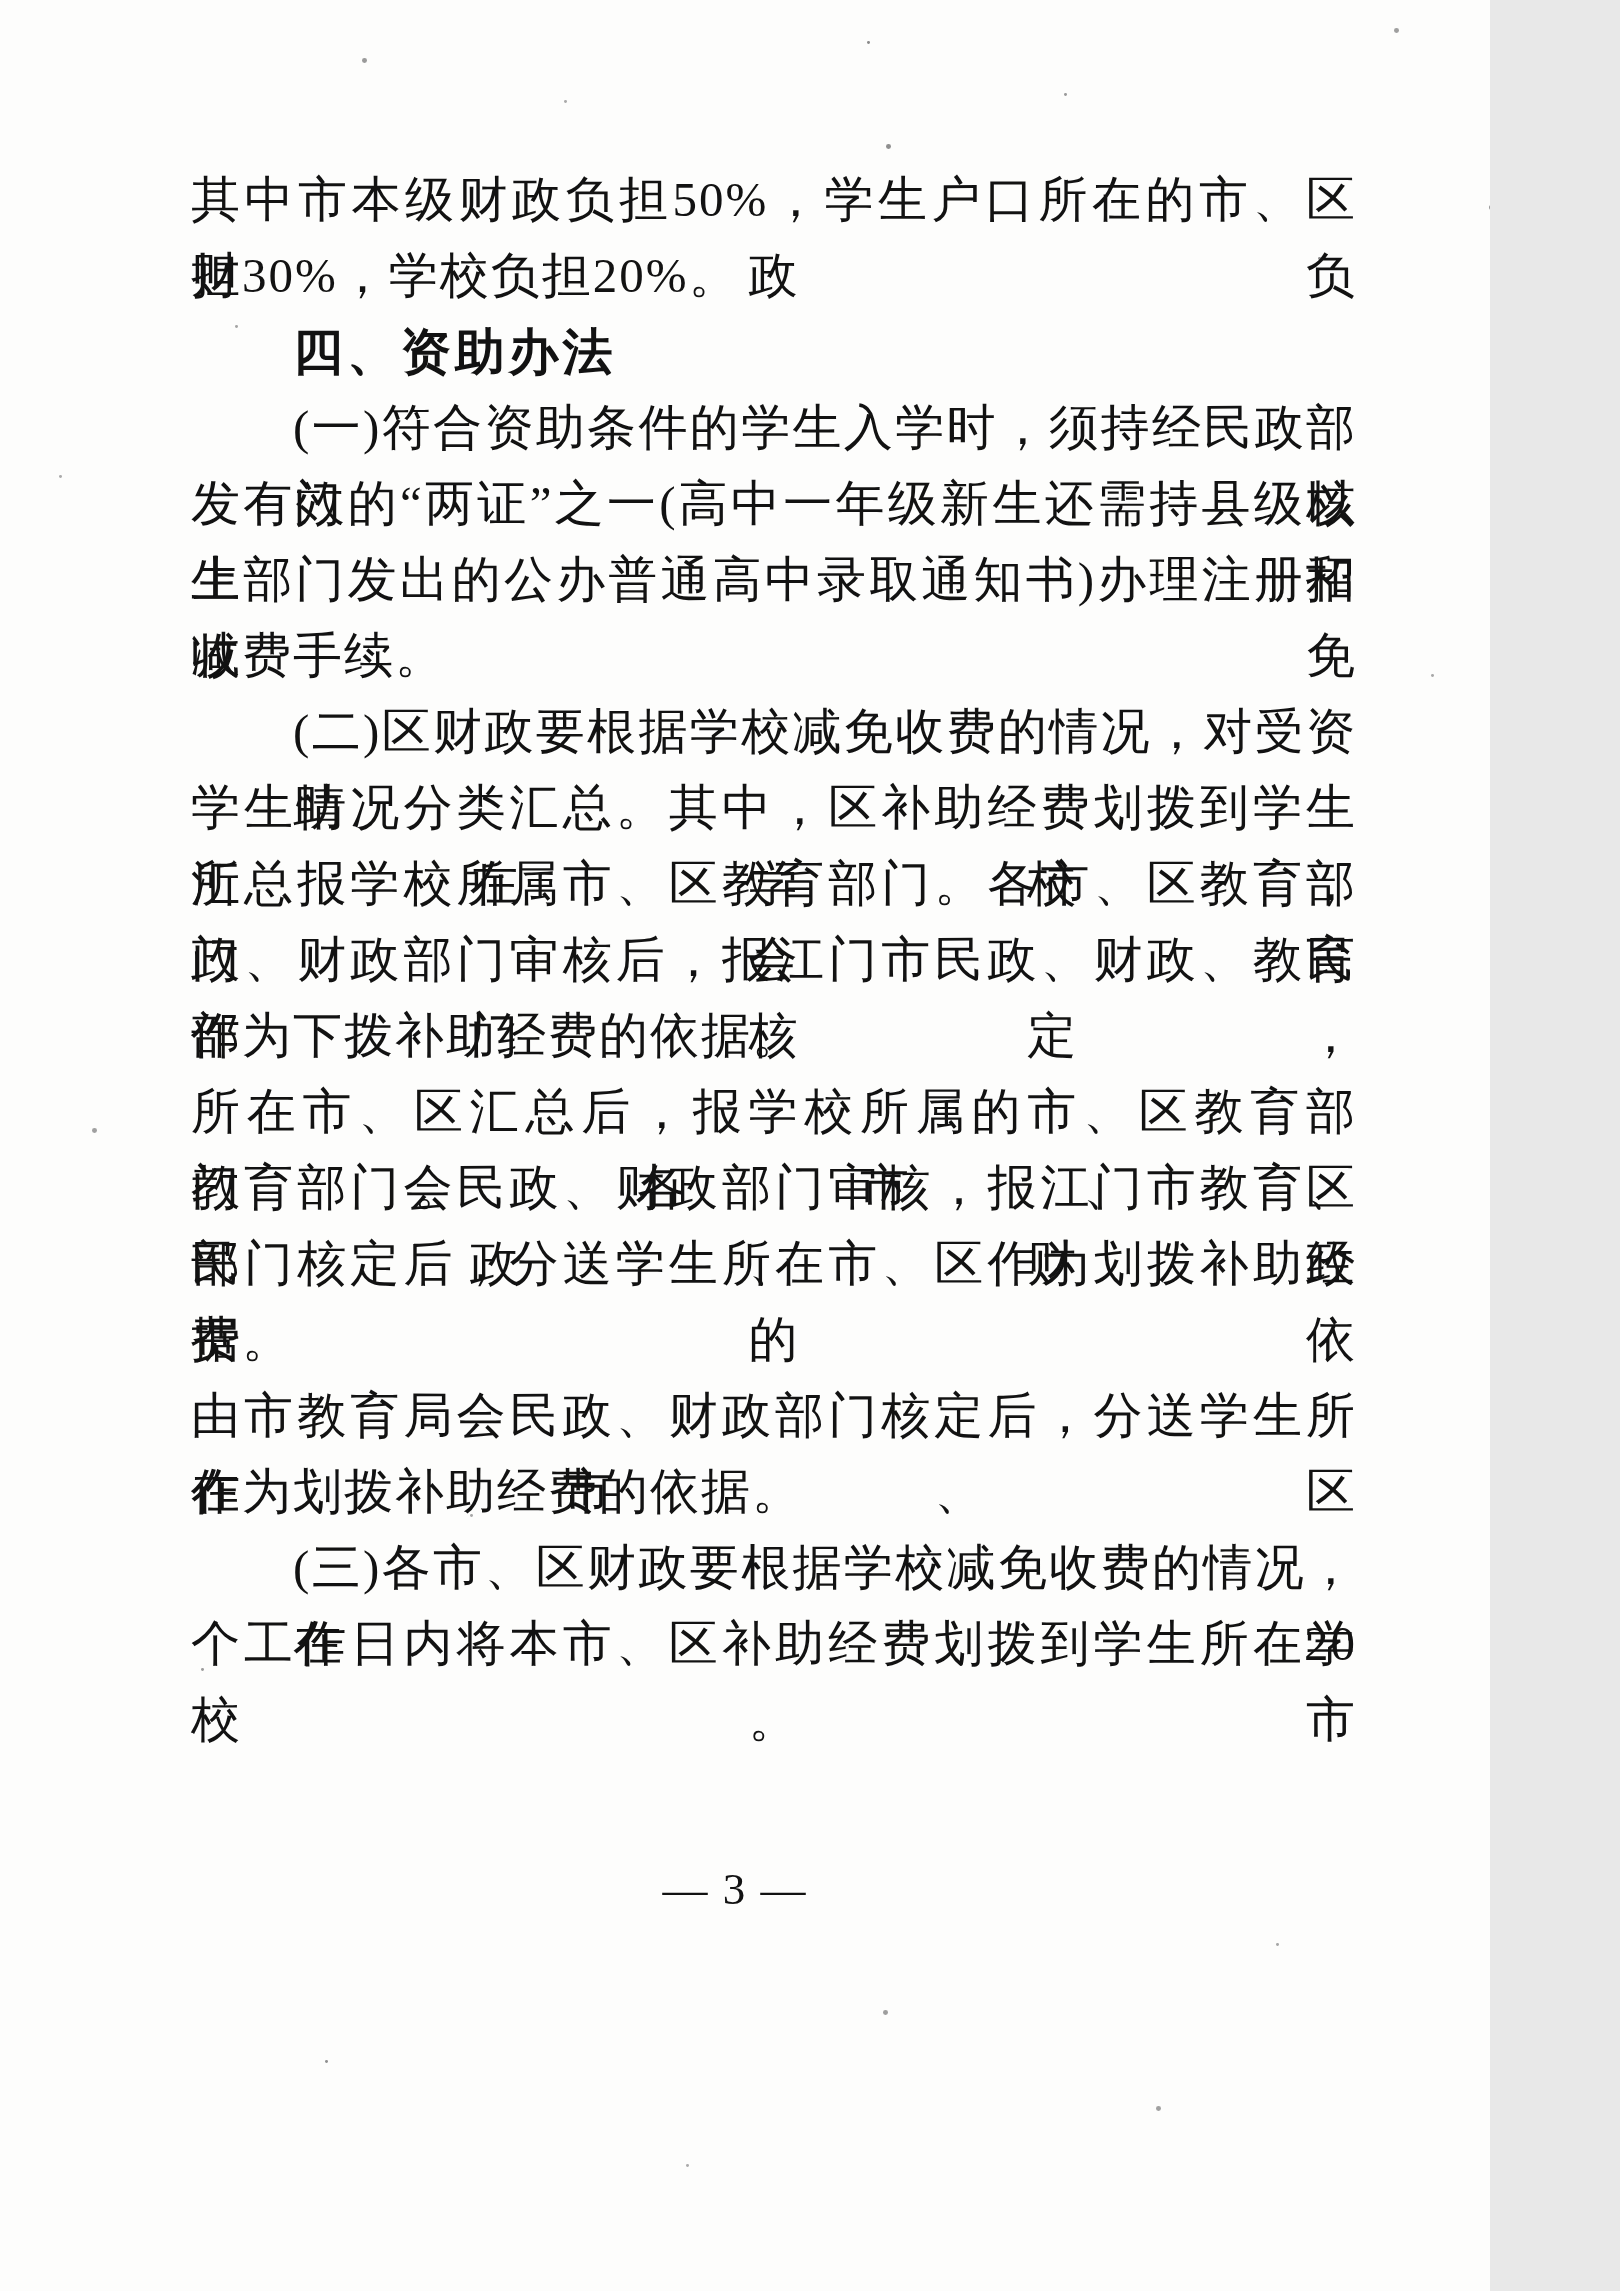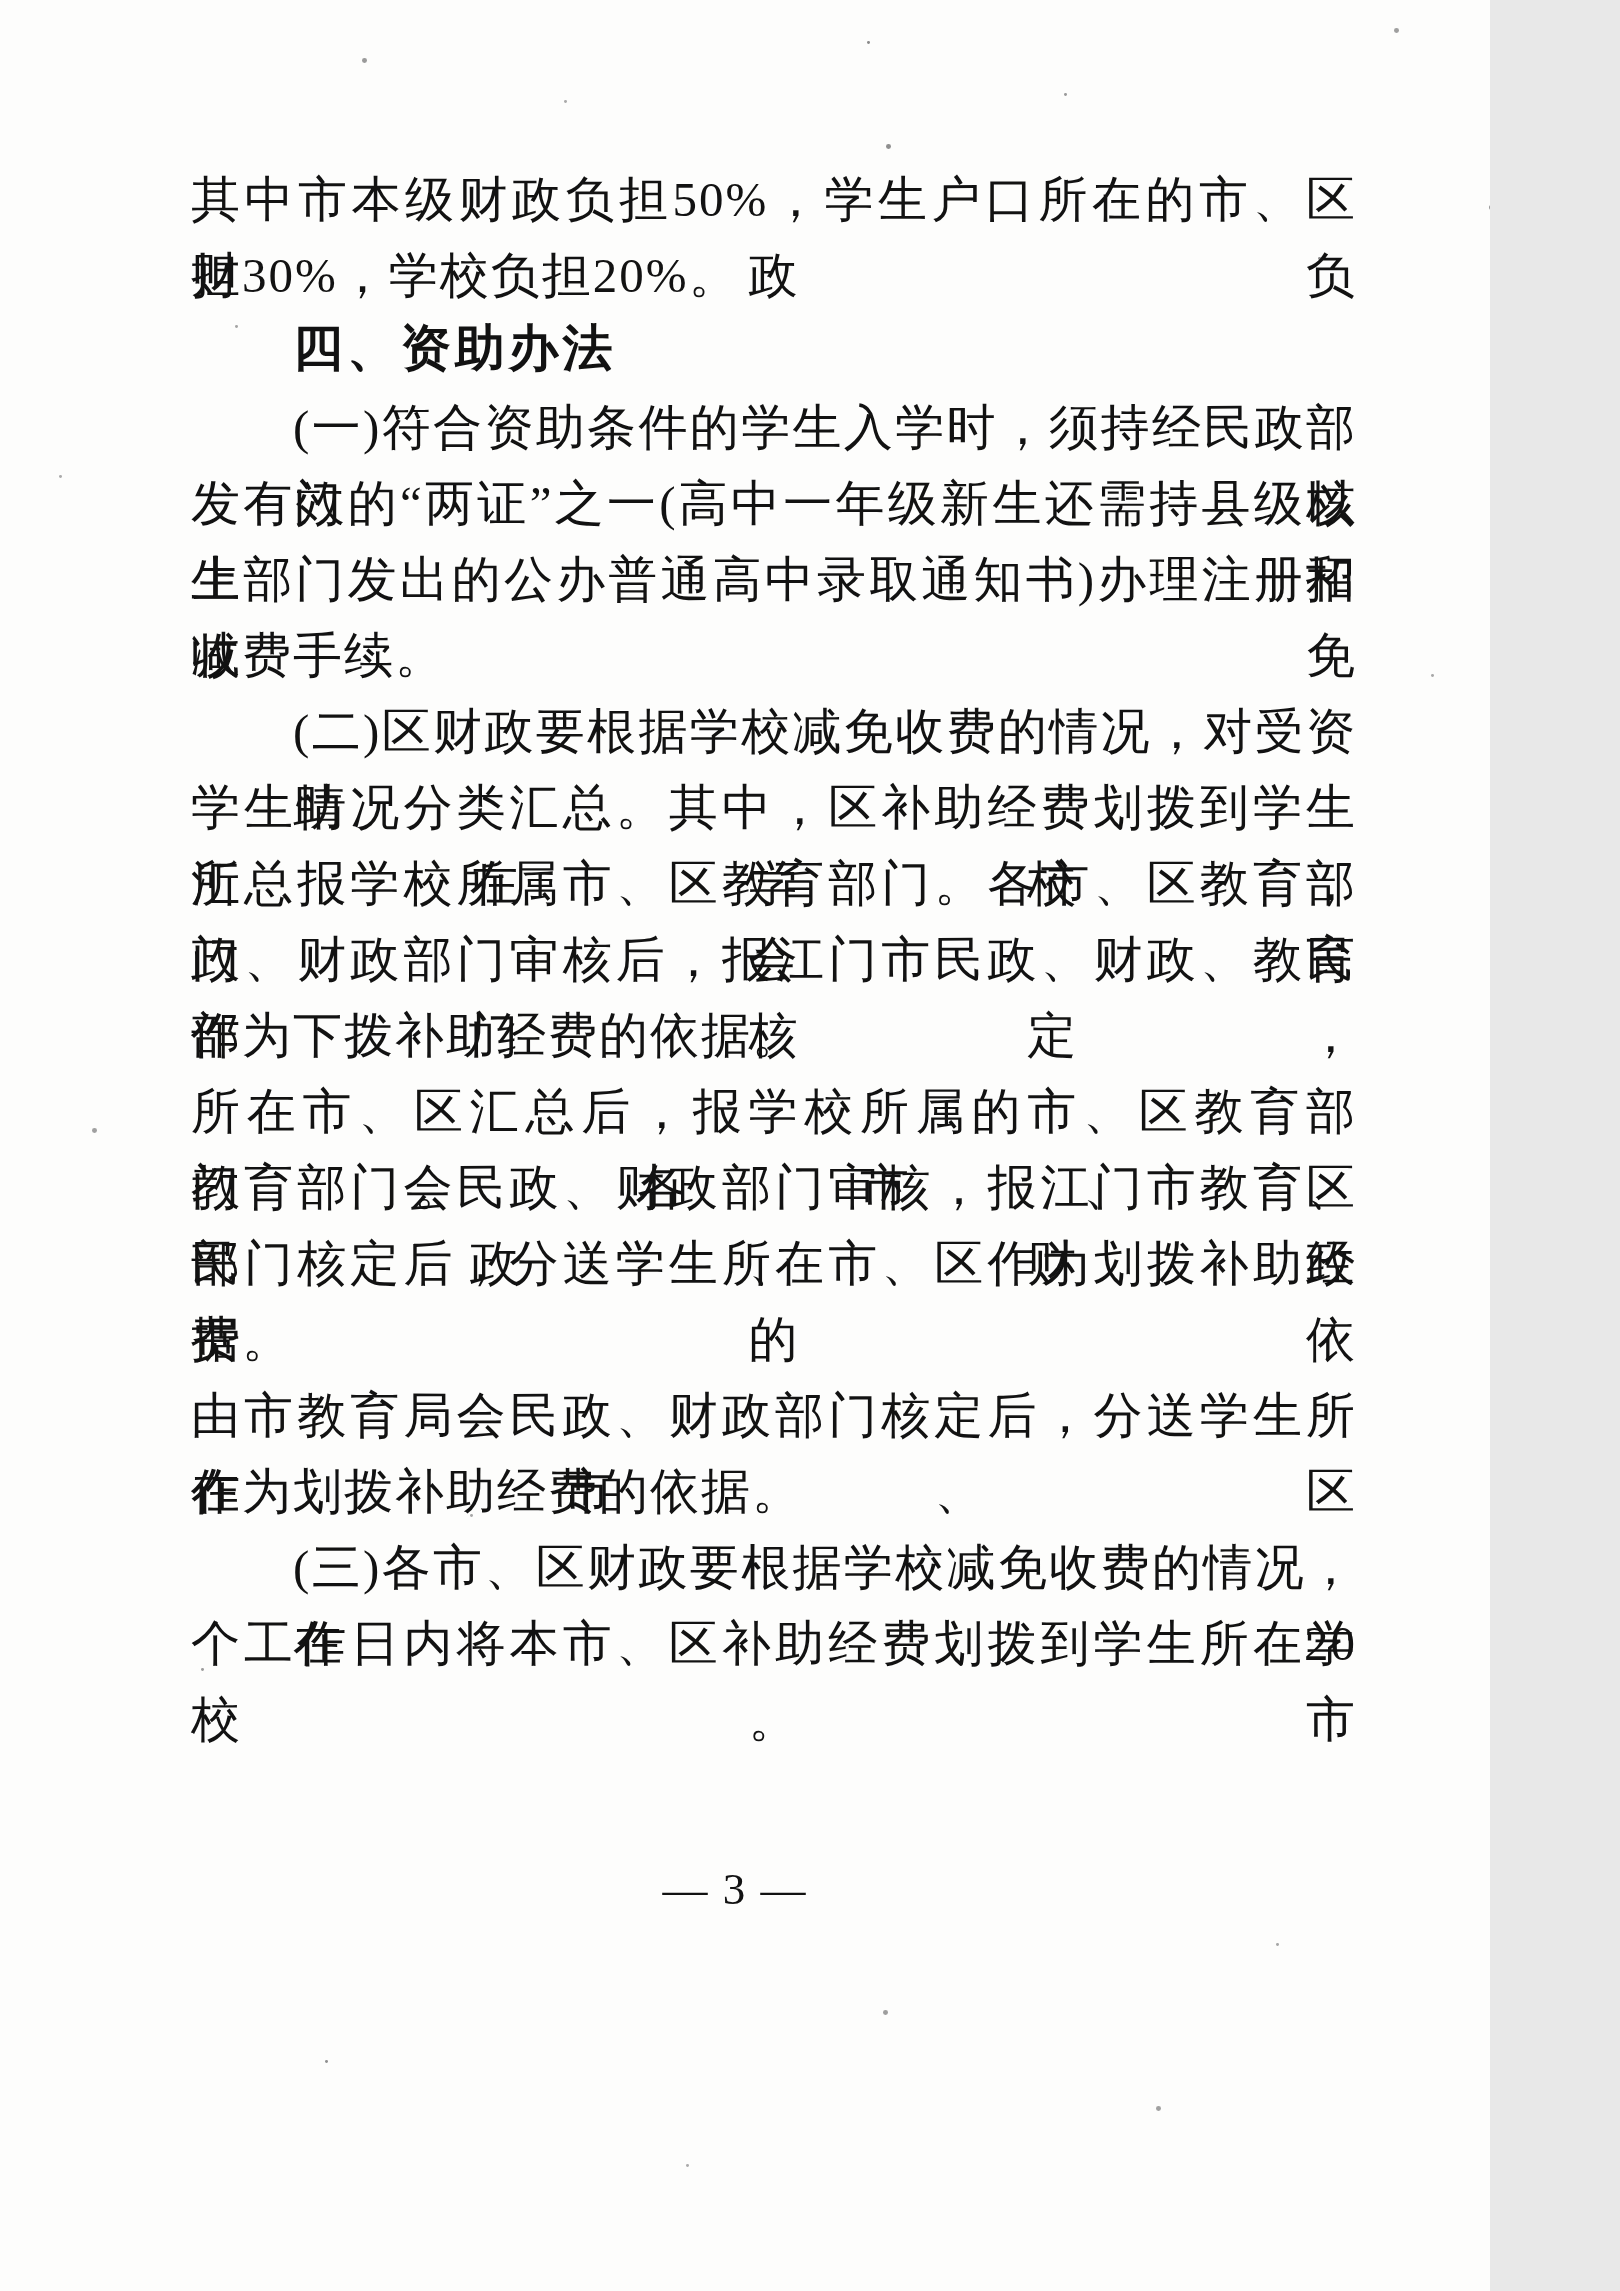--- a/index.html
+++ b/index.html
@@ -32,21 +32,21 @@
     white-space: nowrap;
   }
   .line.full {
     white-space: normal;
     text-align-last: justify;
   }
   .line.indent {
     padding-left: 102px;
   }
   .line.heading {
-    font-family: Liberation Mono, monospace;
+    font-family: Liberation Sans, sans-serif;
     font-weight: bold;
     font-size: 50px;
     letter-spacing: 3.9px;
   }
   .footer {
     position: absolute;
     left: 637px;
     top: 1860px;
     width: 196px;
     text-align: center;

